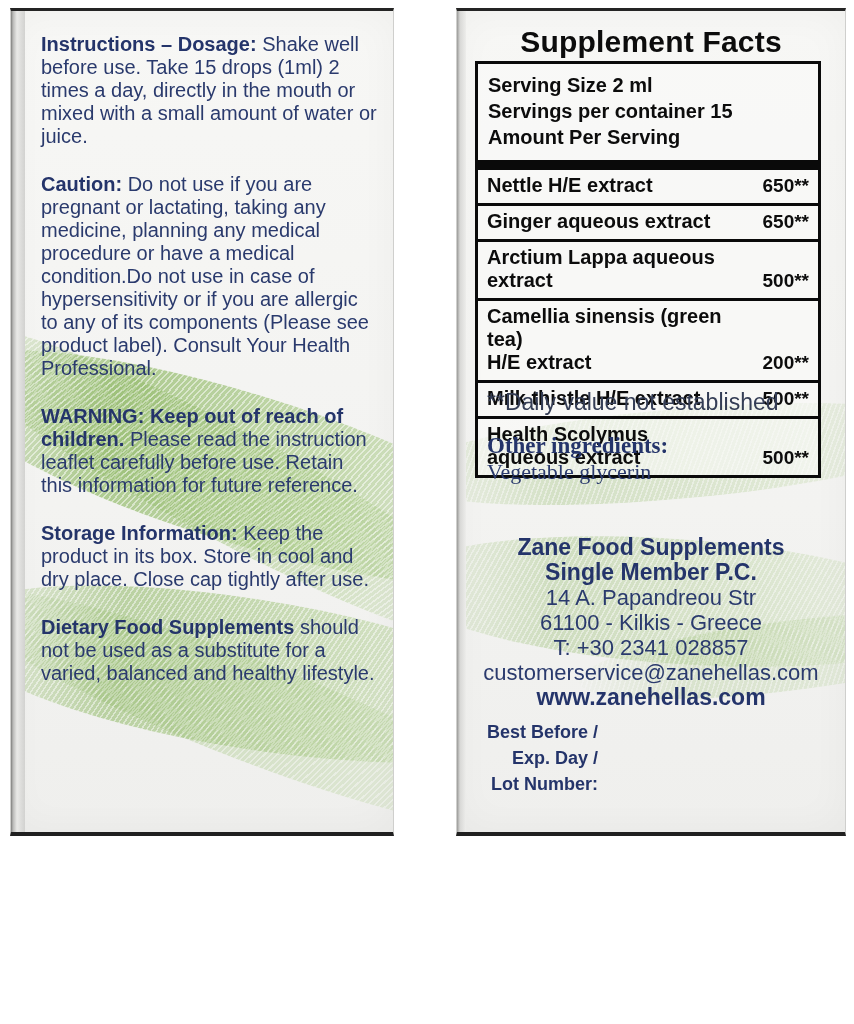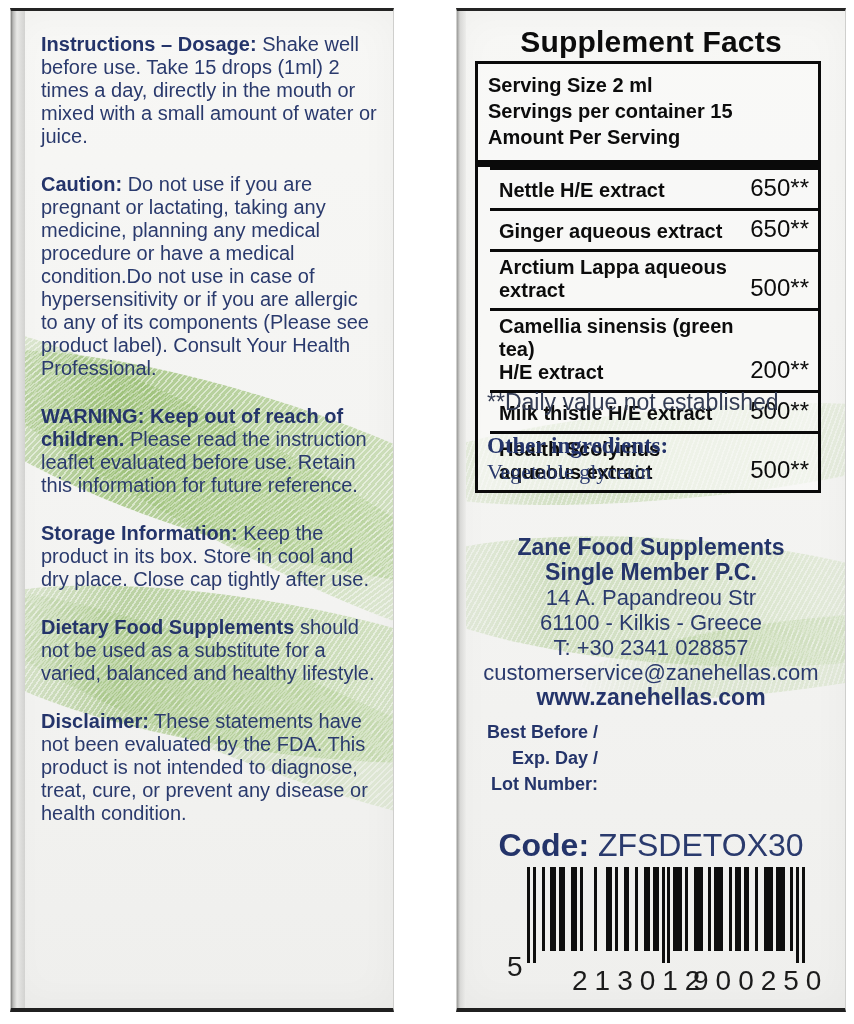--- a/index.html
+++ b/index.html
@@ -2,21 +2,21 @@
 <html><head>
 <meta charset="utf-8">
 <style>
   * { box-sizing: border-box; margin: 0; padding: 0; }
   html, body { background: #ffffff; }
   body { font-family: "Liberation Sans", "DejaVu Sans", sans-serif; }
   .stage { position: relative; width: 854px; height: 1024px; background: #ffffff; overflow: hidden; }
 
   
   .box {
-    position: absolute; top: 8px; height: 1004px;
+    position: absolute; top: 8px; height: 828px;
     background: linear-gradient(180deg, #f7f7f5 0%, #f3f3f1 60%, #efefed 100%);
     border: 1px solid #cfcfcd;
     border-top: 3px solid #242424;
     border-bottom: 4px solid #202020;
     overflow: hidden;
     box-shadow: inset 0 0 40px rgba(0,0,0,0.035);
   }
   .box-left  { left: 10px;  width: 384px; }
   .box-right { left: 456px; width: 390px; }
 
@@ -60,26 +60,26 @@
   }
   .facts-table {
     position: absolute; top: 50px; left: 18px; width: 346px;
     border: 3px solid #0a0a0a; background: rgba(250,250,248,0.6); z-index: 5;
   }
   .ft-head { padding: 8px 10px 10px 10px; }
   .ft-head div { font-size: 20px; line-height: 26px; font-weight: 700; color: #0c0c0c; }
   .ft-sep { height: 7px; background: #0a0a0a; }
   .ft-row {
     display: flex; justify-content: space-between; align-items: flex-end;
-    padding: 4px 9px 6px 9px; border-top: 3px solid #0a0a0a; margin-left: 12px;
+    padding: 4px 9px 6px 9px; border-top: 3px solid #0a0a0a;
   }
   .ft-row:first-of-type { border-top: none; }
   .ft-name { font-size: 20px; line-height: 23px; font-weight: 700; color: #0c0c0c; }
   .ft-name span { display: block; }
-  .ft-val { font-size: 24px; font-weight: 400; color: #0c0c0c; white-space: nowrap; padding-left: 6px; }
+  .ft-val { font-size: 19px; font-weight: 700; color: #0c0c0c; white-space: nowrap; padding-left: 6px; }
 
   .sf-footnote {
     position: absolute; top: 378px; left: 30px; z-index: 5;
     font-size: 23px; color: #343d55;
   }
   .other-ing { position: absolute; top: 422px; left: 30px; z-index: 5; font-family: Liberation Serif, serif; }
   .other-ing .oi-label { font-size: 23px; font-weight: 700; color: #24346a; line-height: 26px; }
   .other-ing .oi-value { font-size: 22px; color: #2a3a6d; line-height: 25px; }
 
   .company { position: absolute; top: 524px; left: 0; width: 100%; text-align: center; z-index: 5; }
@@ -109,24 +109,23 @@
   <section class="box box-left">
     <div class="fold"></div>
     <div class="band stripes band-a"></div>
     <div class="band stripes band-b"></div>
     <div class="band stripes band-c"></div>
     <div class="band stripes band-d"></div>
 
     <div class="left-content">
       <p><b>Instructions – Dosage:</b> <span>Shake well before use. Take 15 drops (1ml) 2 times a day, directly in the mouth or mixed with a small amount of water or juice.</span></p>
       <p><b>Caution:</b> <span>Do not use if you are pregnant or lactating, taking any medicine, planning any medical procedure or have a medical condition.Do not use in case of hypersensitivity or if you are allergic to any of its components (Please see product label). Consult Your Health Professional.</span></p>
-      <p><b>WARNING: Keep out of reach of children.</b> <span>Please read the instruction leaflet evaluated before use. Retain this information for future reference.</span></p>
+      <p><b>WARNING: Keep out of reach of children.</b> <span>Please read the instruction leaflet carefully before use. Retain this information for future reference.</span></p>
       <p><b>Storage Information:</b> <span>Keep the product in its box. Store in cool and dry place. Close cap tightly after use.</span></p>
       <p><b>Dietary Food Supplements</b> <span>should not be used as a substitute for a varied, balanced and healthy lifestyle.</span></p>
-      <p><b>Disclaimer:</b> <span>These statements have not been evaluated by the FDA. This product is not intended to diagnose, treat, cure, or prevent any disease or health condition.</span></p>
     </div>
   </section>
 
   <section class="box box-right">
     <div class="fold-right"></div>
     <div class="band stripes band-r1"></div>
     <div class="band stripes band-r2"></div>
     <div class="band stripes band-r3"></div>
 
     <h1 class="sf-title">Supplement Facts</h1>

